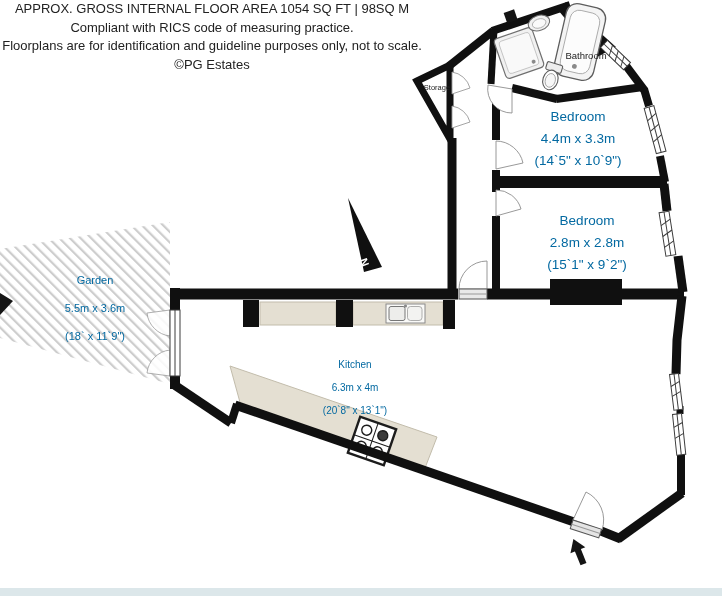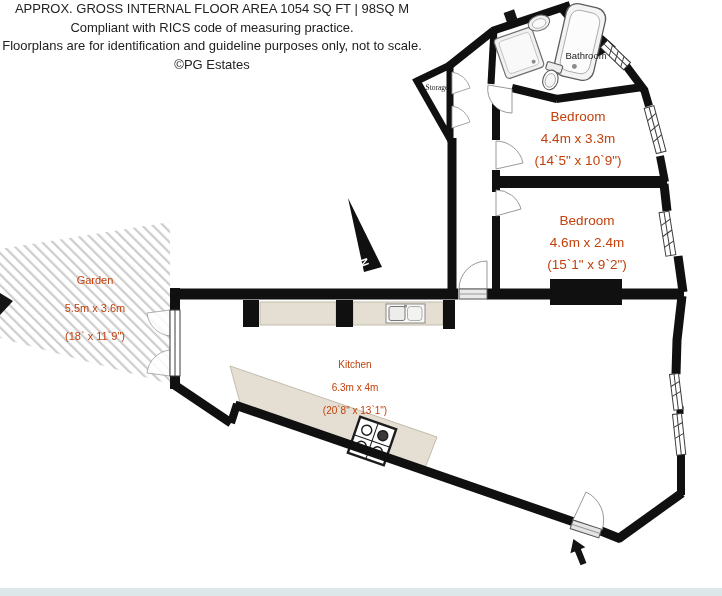--- a/index.html
+++ b/index.html
@@ -1,29 +1,29 @@
 <!DOCTYPE html>
 <html><head>
 <meta charset="utf-8">
 <style>
   html,body{margin:0;padding:0;background:#fff;}
   .stage{position:relative;width:722px;height:596px;background:#ffffff;overflow:hidden;
          font-family:"Liberation Sans","DejaVu Sans",sans-serif;}
   svg{position:absolute;left:0;top:0;}
   .wall{stroke:#101010;fill:none;}
-  .lbl{position:absolute;text-align:center;color:#c2410c;}
+  .lbl{position:absolute;text-align:center;color:#0369a1;}
   .lbl div{white-space:nowrap;}
   .disclaimer{left:0;top:120;width:424;width:424px;font-size:13px;line-height:18.5px;color:#222;}
   .garden-lbl{left:2px;top:266px;width:186px;font-size:11px;line-height:28px;}
   .kitchen-lbl{left:250px;top:353px;width:210px;font-size:10px;line-height:23px;}
   .reception-lbl{left:481px;top:378px;width:204px;font-size:13.5px;line-height:23px;}
   .bed1-lbl{left:476px;top:106px;width:204px;font-size:13.5px;line-height:22px;}
   .bed2-lbl{left:485px;top:210px;width:204px;font-size:13.5px;line-height:22px;}
   .bath-lbl{left:500px;top:50px;width:84px;font-size:9.5px;color:#222;margin-left:44px;}
-  .storage-lbl{left:409px;top:83px;width:56px;font-size:7.5px;color:#222;font-family:Liberation Serif, serif;}
+  .storage-lbl{left:409px;top:83px;width:56px;font-size:7.5px;color:#222;}
   .north-lbl{left:356px;top:251px;width:24px;height:20px;color:#fff;font-size:11px;font-weight:bold;
              transform:rotate(-110deg);text-align:center;}
 </style>
 </head>
 <body>
 
 <div class="stage">
 
 <svg width="722" height="596" viewBox="0 0 722 596">
   <defs>
@@ -227,21 +227,21 @@
 
 
   <div class="lbl bed1-lbl">
     <div>Bedroom</div>
     <div>4.4m x 3.3m</div>
     <div>(14`5" x 10`9")</div>
   </div>
 
   <div class="lbl bed2-lbl">
     <div>Bedroom</div>
-    <div>4.6m x 2.4m</div>
+    <div>2.8m x 2.8m</div>
     <div>(15`1" x 9`2")</div>
   </div>
 
   <div class="lbl bath-lbl">Bathroom</div>
   <div class="lbl storage-lbl">Storage</div>
   <div class="lbl north-lbl">N</div>
 
 </div>
 
 </body></html>

